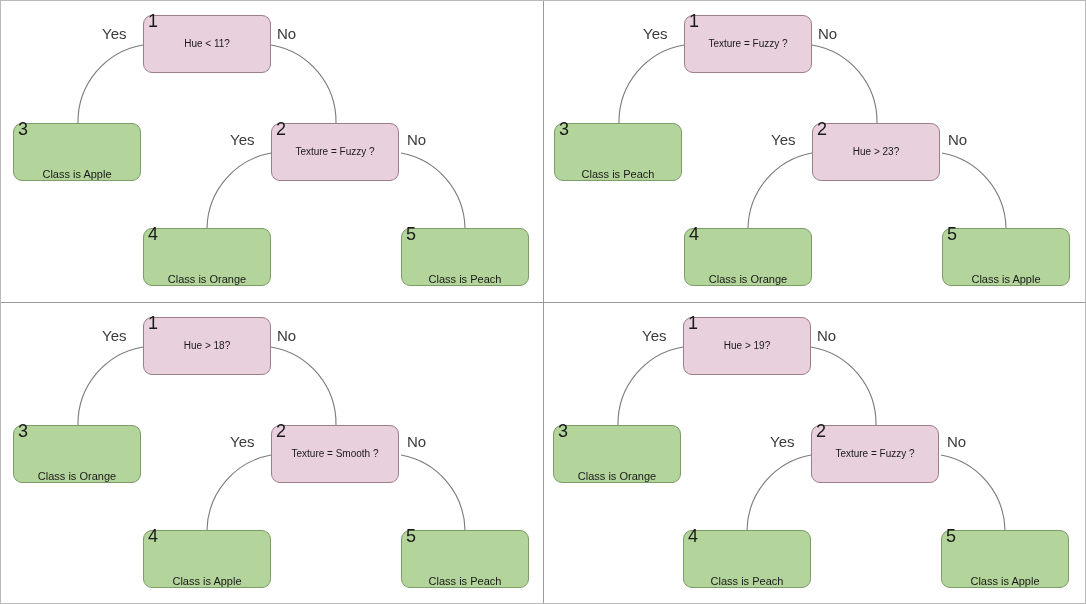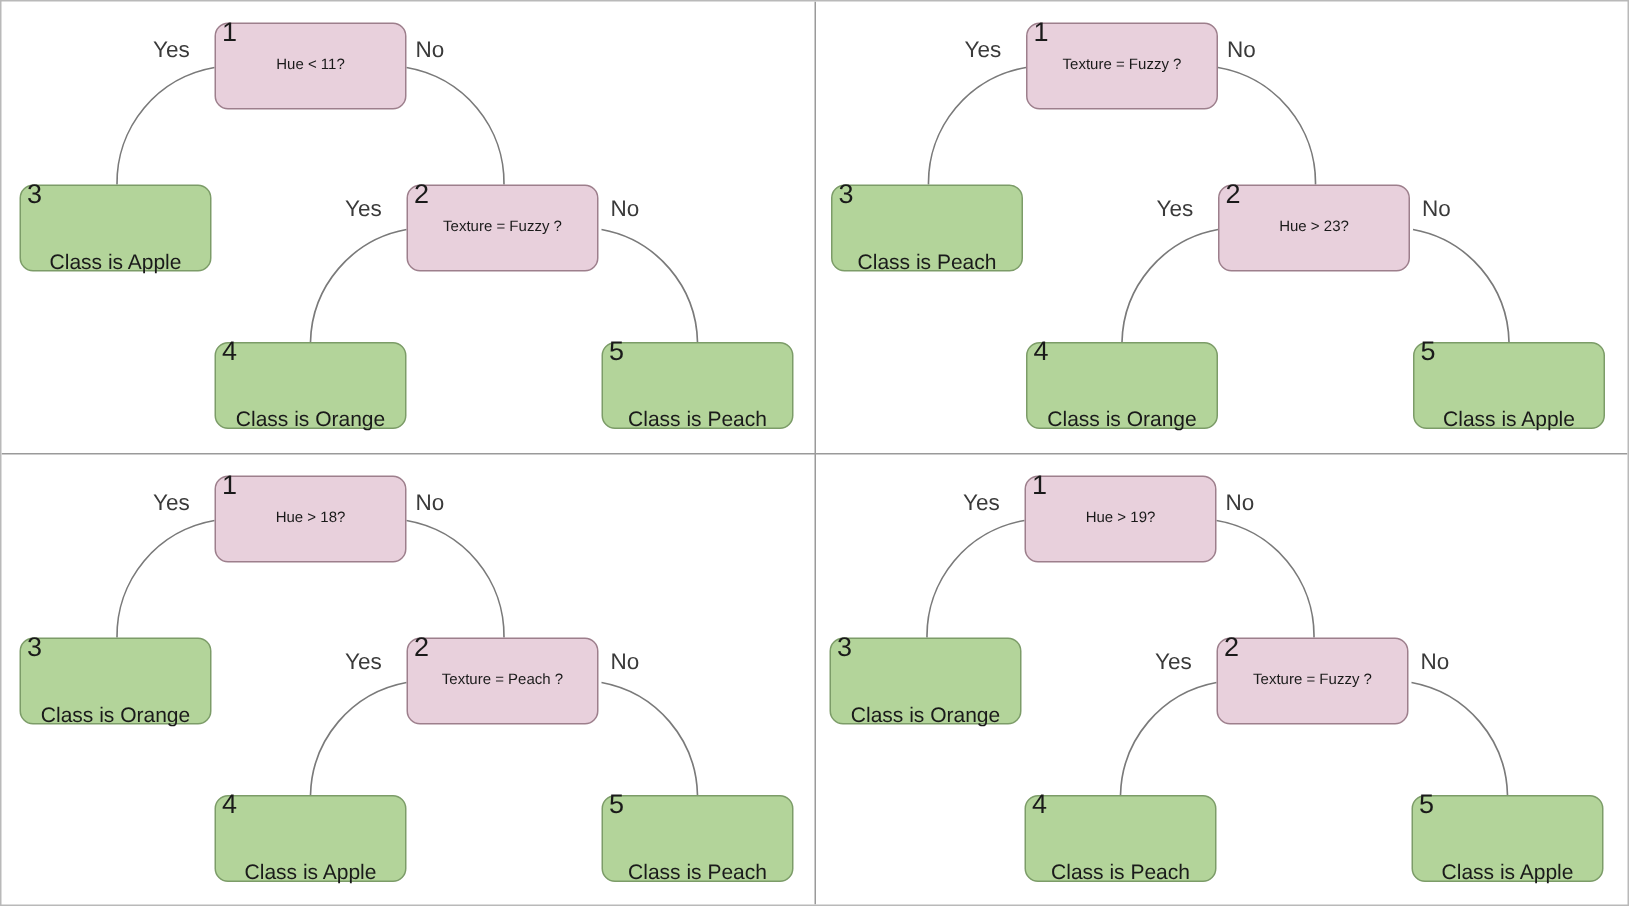--- a/index.html
+++ b/index.html
@@ -68,21 +68,21 @@
   }
   .node-text {
     color: #1a1a1a;
     line-height: 1.15;
     padding: 0 6px;
   }
   .node.decision .node-text {
     font-size: 10px;
   }
   .node.leaf .node-text {
-    font-size: 14px;
+    font-size: 11px;
     margin-top: 44px;
   }
   .node-num {
     position: absolute;
     left: 4px;
     top: -4px;
     font-size: 18px;
     color: #1a1a1a;
     line-height: 1;
   }
@@ -190,21 +190,21 @@
       <path class="edge-path" d="M 270 152 A 78 78 0 0 0 206 227"></path>
       <path class="edge-path" d="M 400 152 A 78 78 0 0 1 464 227"></path>
     </svg>
 
     <div class="node decision" style="left:142px;top:14px;">
       <span class="node-num">1</span>
       <span class="node-text">Hue &gt; 18?</span>
     </div>
     <div class="node decision" style="left:270px;top:122px;">
       <span class="node-num">2</span>
-      <span class="node-text">Texture = Peach ?</span>
+      <span class="node-text">Texture = Smooth ?</span>
     </div>
     <div class="node leaf" style="left:12px;top:122px;">
       <span class="node-num">3</span>
       <span class="node-text">Class is Orange</span>
     </div>
     <div class="node leaf" style="left:142px;top:227px;">
       <span class="node-num">4</span>
       <span class="node-text">Class is Apple</span>
     </div>
     <div class="node leaf" style="left:400px;top:227px;">

